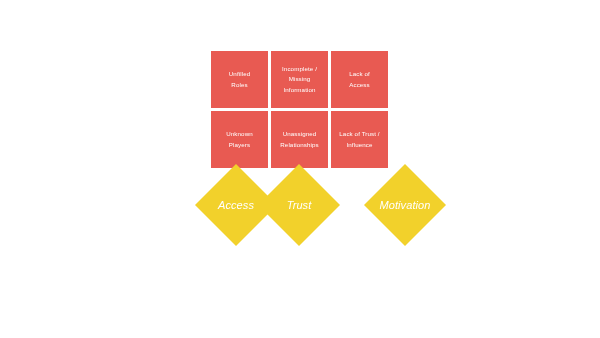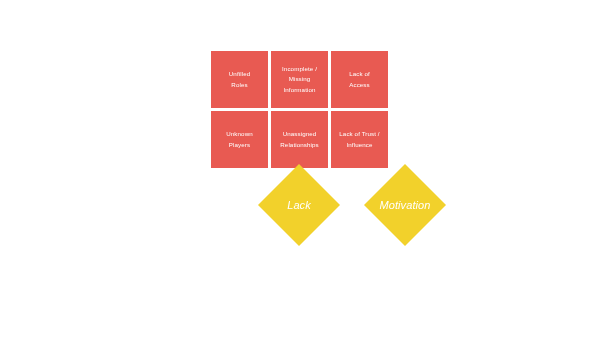--- a/index.html
+++ b/index.html
@@ -136,24 +136,28 @@
 
     <div class="barrier-card">
       <span class="barrier-label">Lack of Trust /
 Influence</span>
     </div>
 
   </div>
 
   <div class="enabler-row">
 
+    <div class="diamond-wrap d0">
+      <div class="diamond-shape"></div>
+      <div class="diamond-label">Access</div>
+    </div>
 
     <div class="diamond-wrap d1">
       <div class="diamond-shape"></div>
-      <div class="diamond-label">Lack</div>
+      <div class="diamond-label">Trust</div>
     </div>
 
     <div class="diamond-wrap d2">
       <div class="diamond-shape"></div>
       <div class="diamond-label">Motivation</div>
     </div>
 
   </div>
 
 </div>

